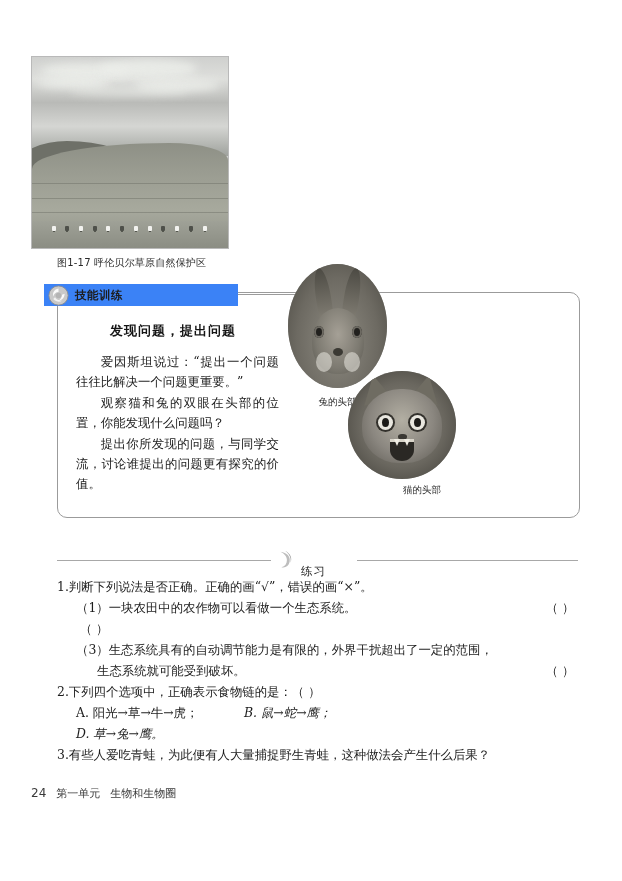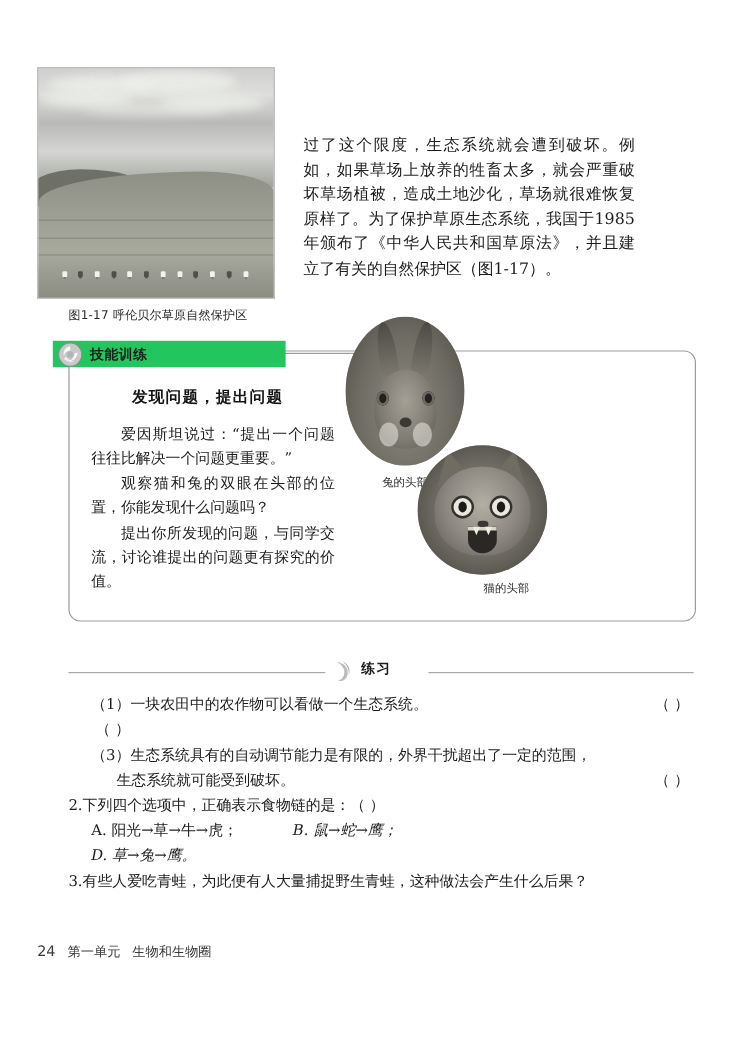--- a/index.html
+++ b/index.html
@@ -54,21 +54,21 @@
     text-align:justify;text-justify:inter-character;
   }
 
   
   .skill-box{
     position:absolute;left:57px;top:292px;width:521px;height:224px;
     border:1px solid #9b9b9b;border-radius:10px;background:#fff;
   }
   .skill-tab{
     position:absolute;left:44px;top:284px;width:190px;height:22px;
-    background:#22c55e;display:flex;align-items:center;gap:6px;padding-left:4px;
+    background:#3b82f6;display:flex;align-items:center;gap:6px;padding-left:4px;
   }
   .skill-icon{width:21px;height:21px;flex:0 0 21px;position:relative;}
   .skill-title{
     font-family:"DejaVu Sans","Liberation Sans",sans-serif;
     font-size:11.5px;font-weight:bold;color:#1d1d1d;letter-spacing:.5px;
   }
   .skill-rule{
     position:absolute;left:172px;top:294px;width:150px;height:1px;background:#9b9b9b;
   }
   .skill-heading{
@@ -130,23 +130,23 @@
   .ct-fang.l{left:4px;}
   .ct-fang.r{right:4px;}
 
   
   .ex-divider{position:absolute;left:57px;top:549px;width:521px;height:22px;}
   .ex-line{position:absolute;top:11px;height:1px;background:#a8a8a8;}
   .ex-line.left{left:0;width:214px;}
   .ex-line.right{left:300px;width:221px;}
   .ex-icon{position:absolute;left:218px;top:0;width:22px;height:22px;}
   .ex-title{
-    position:absolute;left:244px;top:1px;
-    font-family:"DejaVu Sans","Liberation Sans",sans-serif;
-    font-size:11.5px;font-weight:bold;color:#1d1d1d;letter-spacing:1px;
+    position:absolute;left:244px;top:15px;
+    font-family:"DejaVu Sans","Liberation Sans",sans-serif;
+    font-size:11.5px;font-weight:normal;color:#1d1d1d;letter-spacing:1px;
   }
 
   
   .questions{
     position:absolute;left:57px;top:576px;width:521px;
     font-family:"DejaVu Serif","Liberation Serif",serif;
     font-size:12.4px;line-height:21px;color:#1c1c1c;
   }
   .q{position:relative;}
   .q-row{display:flex;align-items:flex-start;}
@@ -197,21 +197,20 @@
       <div class="gl-animal" style="left:59%"></div>
       <div class="gl-animal dark" style="left:66%"></div>
       <div class="gl-animal" style="left:73%"></div>
       <div class="gl-animal dark" style="left:80%"></div>
       <div class="gl-animal" style="left:87%"></div>
     </div>
   </div>
 
   <div class="caption-fig">图1-17 呼伦贝尔草原自然保护区</div>
 
-  <div class="body-text">过了这个限度，生态系统就会遭到破坏。例如，如果草场上放养的牲畜太多，就会严重破坏草场植被，造成土地沙化，草场就很难恢复原样了。为了保护草原生态系统，我国于1985年颁布了《中华人民共和国草原法》，并且建立了有关的自然保护区（图1-17）。</div>
 
   <div class="skill-box"></div>
   <div class="skill-rule"></div>
   <div class="skill-tab">
     <span class="skill-icon">
       <svg viewBox="0 0 24 24" width="21" height="21">
         <circle cx="12" cy="12" r="11" fill="#c9c9c9" stroke="#8d8d8d" stroke-width="1"></circle>
         <path d="M12 4 C7 5 5 9 6 13 C7 10 9 8 12 8 Z" fill="#ffffff" opacity=".9"></path>
         <path d="M19 10 C19 15 15 18 11 18 C14 17 16 14 16 11 Z" fill="#ffffff" opacity=".9"></path>
         <path d="M6 16 C9 19 13 20 16 18 C13 18 10 17 8 14 Z" fill="#ffffff" opacity=".75"></path>
@@ -270,20 +269,23 @@
         <path d="M11 2 C17 5 19 10 17 15 C18 9 15 5 11 2 Z" fill="#9e9e9e"></path>
         <path d="M8 8 C12 10 13 14 11 18 C13 14 12 10 8 8 Z" fill="#8f8f8f"></path>
       </svg>
     </span>
     <span class="ex-title">练习</span>
   </div>
 
   <div class="questions">
 
     <div class="q">
+      <div class="q-row">
+        <span class="q-text"><span>1.</span><span>判断下列说法是否正确。正确的画“√”，错误的画“×”。</span></span>
+      </div>
 
       <div class="q-row sub">
         <span class="q-text"><span>（1）</span><span>一块农田中的农作物可以看做一个生态系统。</span></span>
         <span class="q-blank">（  ）</span>
       </div>
 
       <div class="q-row sub">
         <span class="q-blank">（  ）</span>
       </div>
 

